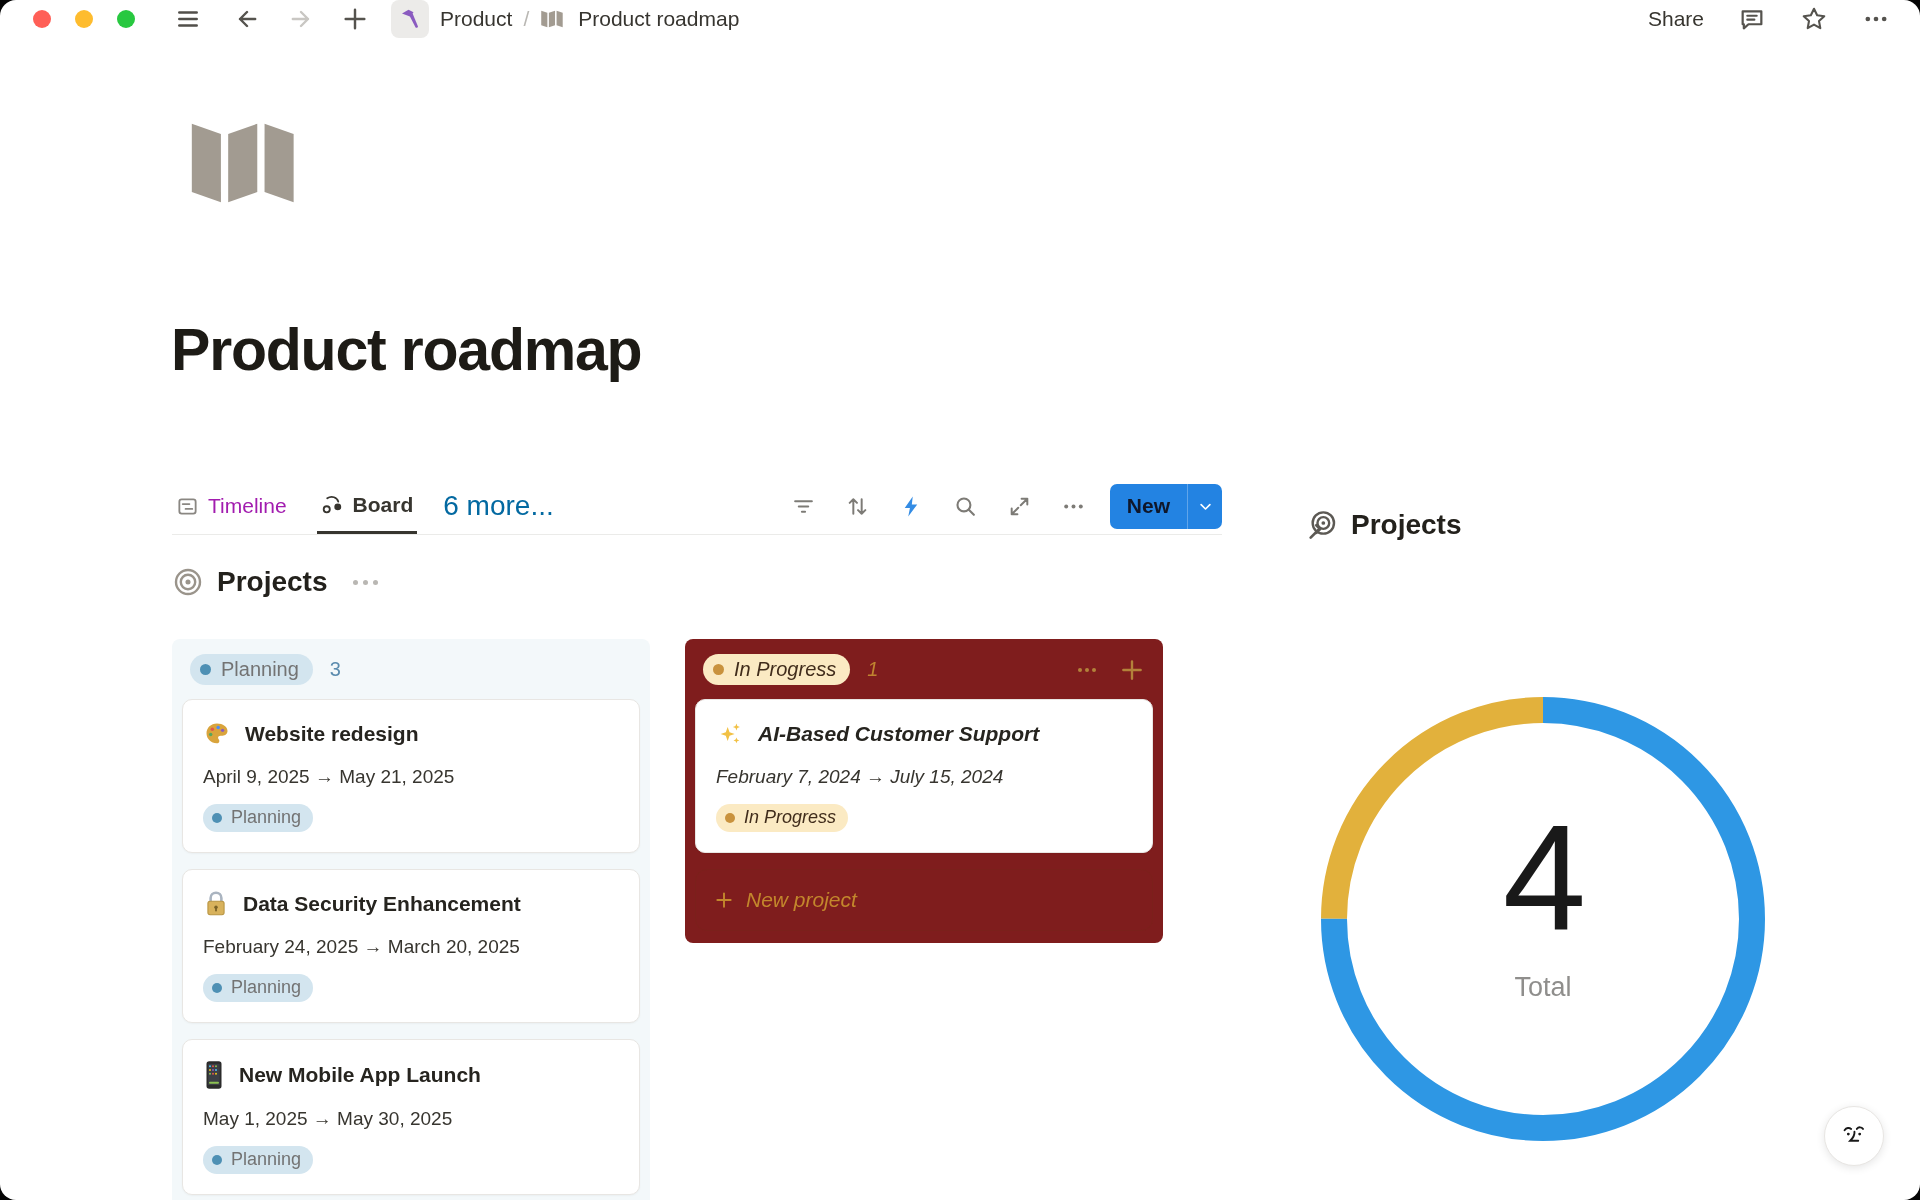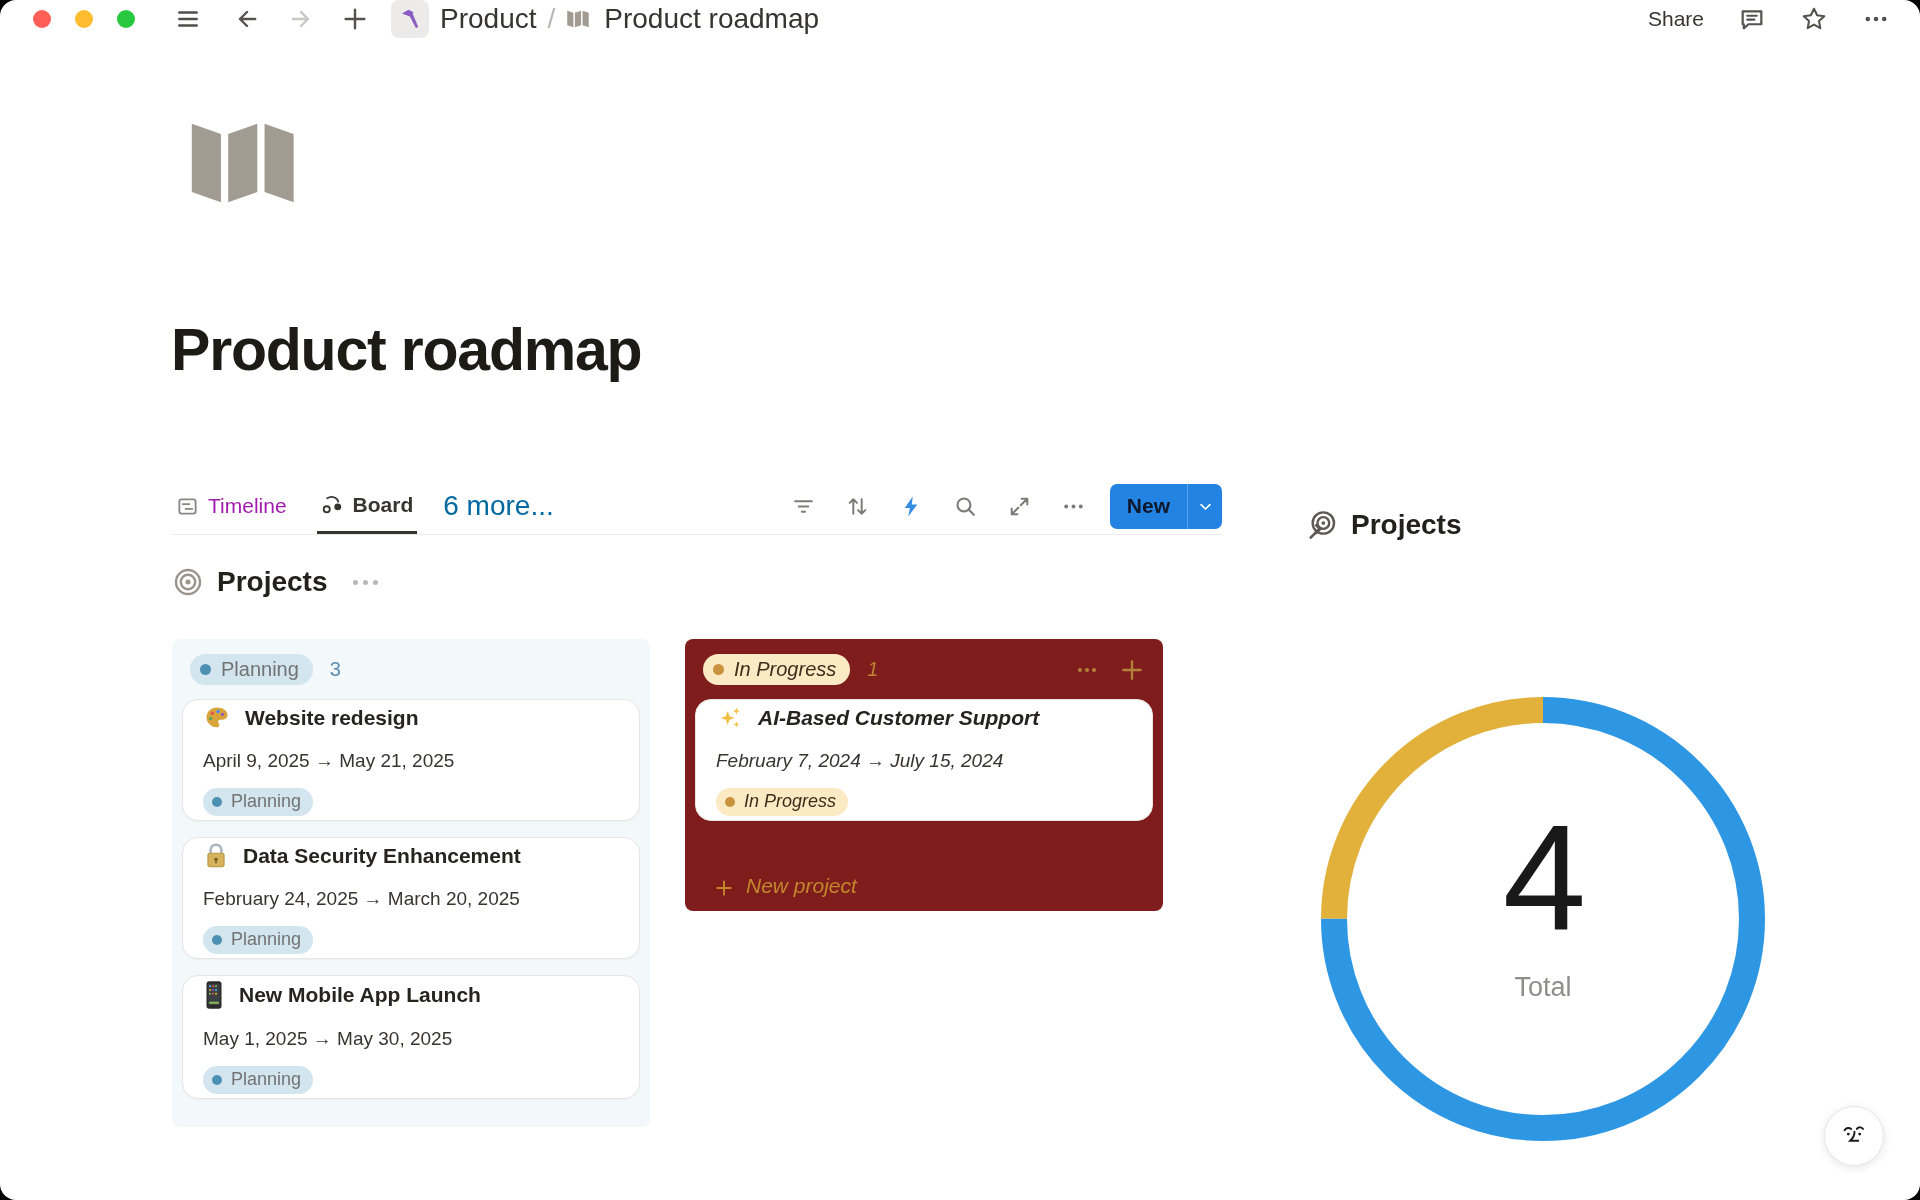--- a/index.html
+++ b/index.html
@@ -7,21 +7,21 @@
               font-family:"Liberation Sans","DejaVu Sans",sans-serif; }
   .window { position:absolute; inset:0; background:#ffffff; border-radius:16px; overflow:hidden; }
 
   
   .topbar { position:absolute; top:0; left:0; right:0; height:80; display:flex; align-items:center;
             padding:0 30px 0 33px; }
   .traffic { display:flex; gap:24px; align-items:center; }
   .tl { width:18px; height:18px; border-radius:50%; }
   .tl.red{background:#ff5f57;} .tl.yellow{background:#febc2e;} .tl.green{background:#28c840;}
   .nav-ic { display:inline-flex; align-items:center; justify-content:center; cursor:pointer; }
-  .crumb { display:flex; align-items:center; gap:11px; margin-left:22px; font-size:28px; color:#373530; }
+  .crumb { display:flex; align-items:center; gap:11px; margin-left:22px; font-size:21px; color:#373530; }
   .crumb .sep { color:#b9b7b3; }
   .doc-chip { width:38px; height:38px; border-radius:8px; background:#ecebe9; display:flex;
               align-items:center; justify-content:center; }
   .topbar-right { margin-left:auto; display:flex; align-items:center; gap:34px; }
   .share { font-size:21px; color:#37352f; cursor:pointer; }
 
   
   .page-icon { position:absolute; left:186px; top:116px; }
   .page-title { position:absolute; left:171px; top:316px; font-size:59px; font-weight:700;
                 letter-spacing:-1.2px; color:#1d1b16; }
@@ -58,31 +58,31 @@
               padding:4px 14px 4px 10px; font-size:20px; font-weight:500; }
   .grp-pill .dot { width:11px; height:11px; border-radius:50%; }
   .pill-blue   { background:#d3e5ef; color:#737373;justify-content:center; }
   .pill-blue .dot { background:#4e90b4; }
   .pill-yellow { background:#fbeac3; color:#402c1b; }
   .pill-yellow .dot { background:#c9923d; }
   .grp-count { margin-left:17px; font-size:20px; }
   .count-blue { color:#5b8cae; } .count-yellow { color:#c08430; }
   .col-actions { margin-left:auto; display:flex; align-items:center; gap:20px; color:#b3823a; }
 
-  .card { background:#fff; border:1px solid #e8e6e3; border-radius:16px;
-          box-shadow:0 1px 2px rgba(15,15,15,.04); padding:4px 20px; margin-bottom:16px; cursor:pointer; }
+  .card { background:#fff; border:1px solid #e8e6e3; border-radius:10px;
+          box-shadow:0 1px 2px rgba(15,15,15,.04); padding:20px 20px; margin-bottom:16px; cursor:pointer; }
   .card-title-row { display:flex; align-items:center; gap:14px; }
   .card-title { font-size:21px; font-weight:600; color:#26241f; }
   .card-dates { margin-top:18px; font-size:19px; color:#37352f; }
   .status-pill { margin-top:16px; display:inline-flex; align-items:center; gap:9px;
                  border-radius:999px; padding:3px 12px 4px 9px; font-size:18px; }
   .status-pill .dot { width:10px; height:10px; border-radius:50%; }
 
   .new-project { height:62px; border:1px solid rgba(84,63,8,.09); border-radius:12px; display:flex;
-                 align-items:flex-end; gap:12px; padding:0 18px; color:#c3872c; font-size:21px; cursor:pointer; }
+                 align-items:center; gap:12px; padding:0 18px; color:#c3872c; font-size:21px; cursor:pointer; }
 
   
   .chart-header { height:57px; border-bottom:1px solid #ebebe9; display:flex; align-items:center;
                   gap:11px; cursor:pointer; }
   .chart-sel-label { font-size:21px; font-weight:700; color:#32302b; }
   .donut-wrap { margin-top:136px; position:relative; width:474px; height:480px; }
   .donut-center { position:absolute; left:0; right:0; top:118px; text-align:center; }
   .donut-value { font-size:150px; font-weight:500; color:#191919; line-height:1; letter-spacing:-3px; }
   .donut-sub { margin-top:20px; font-size:27px; color:#8f8e8c; }
 

